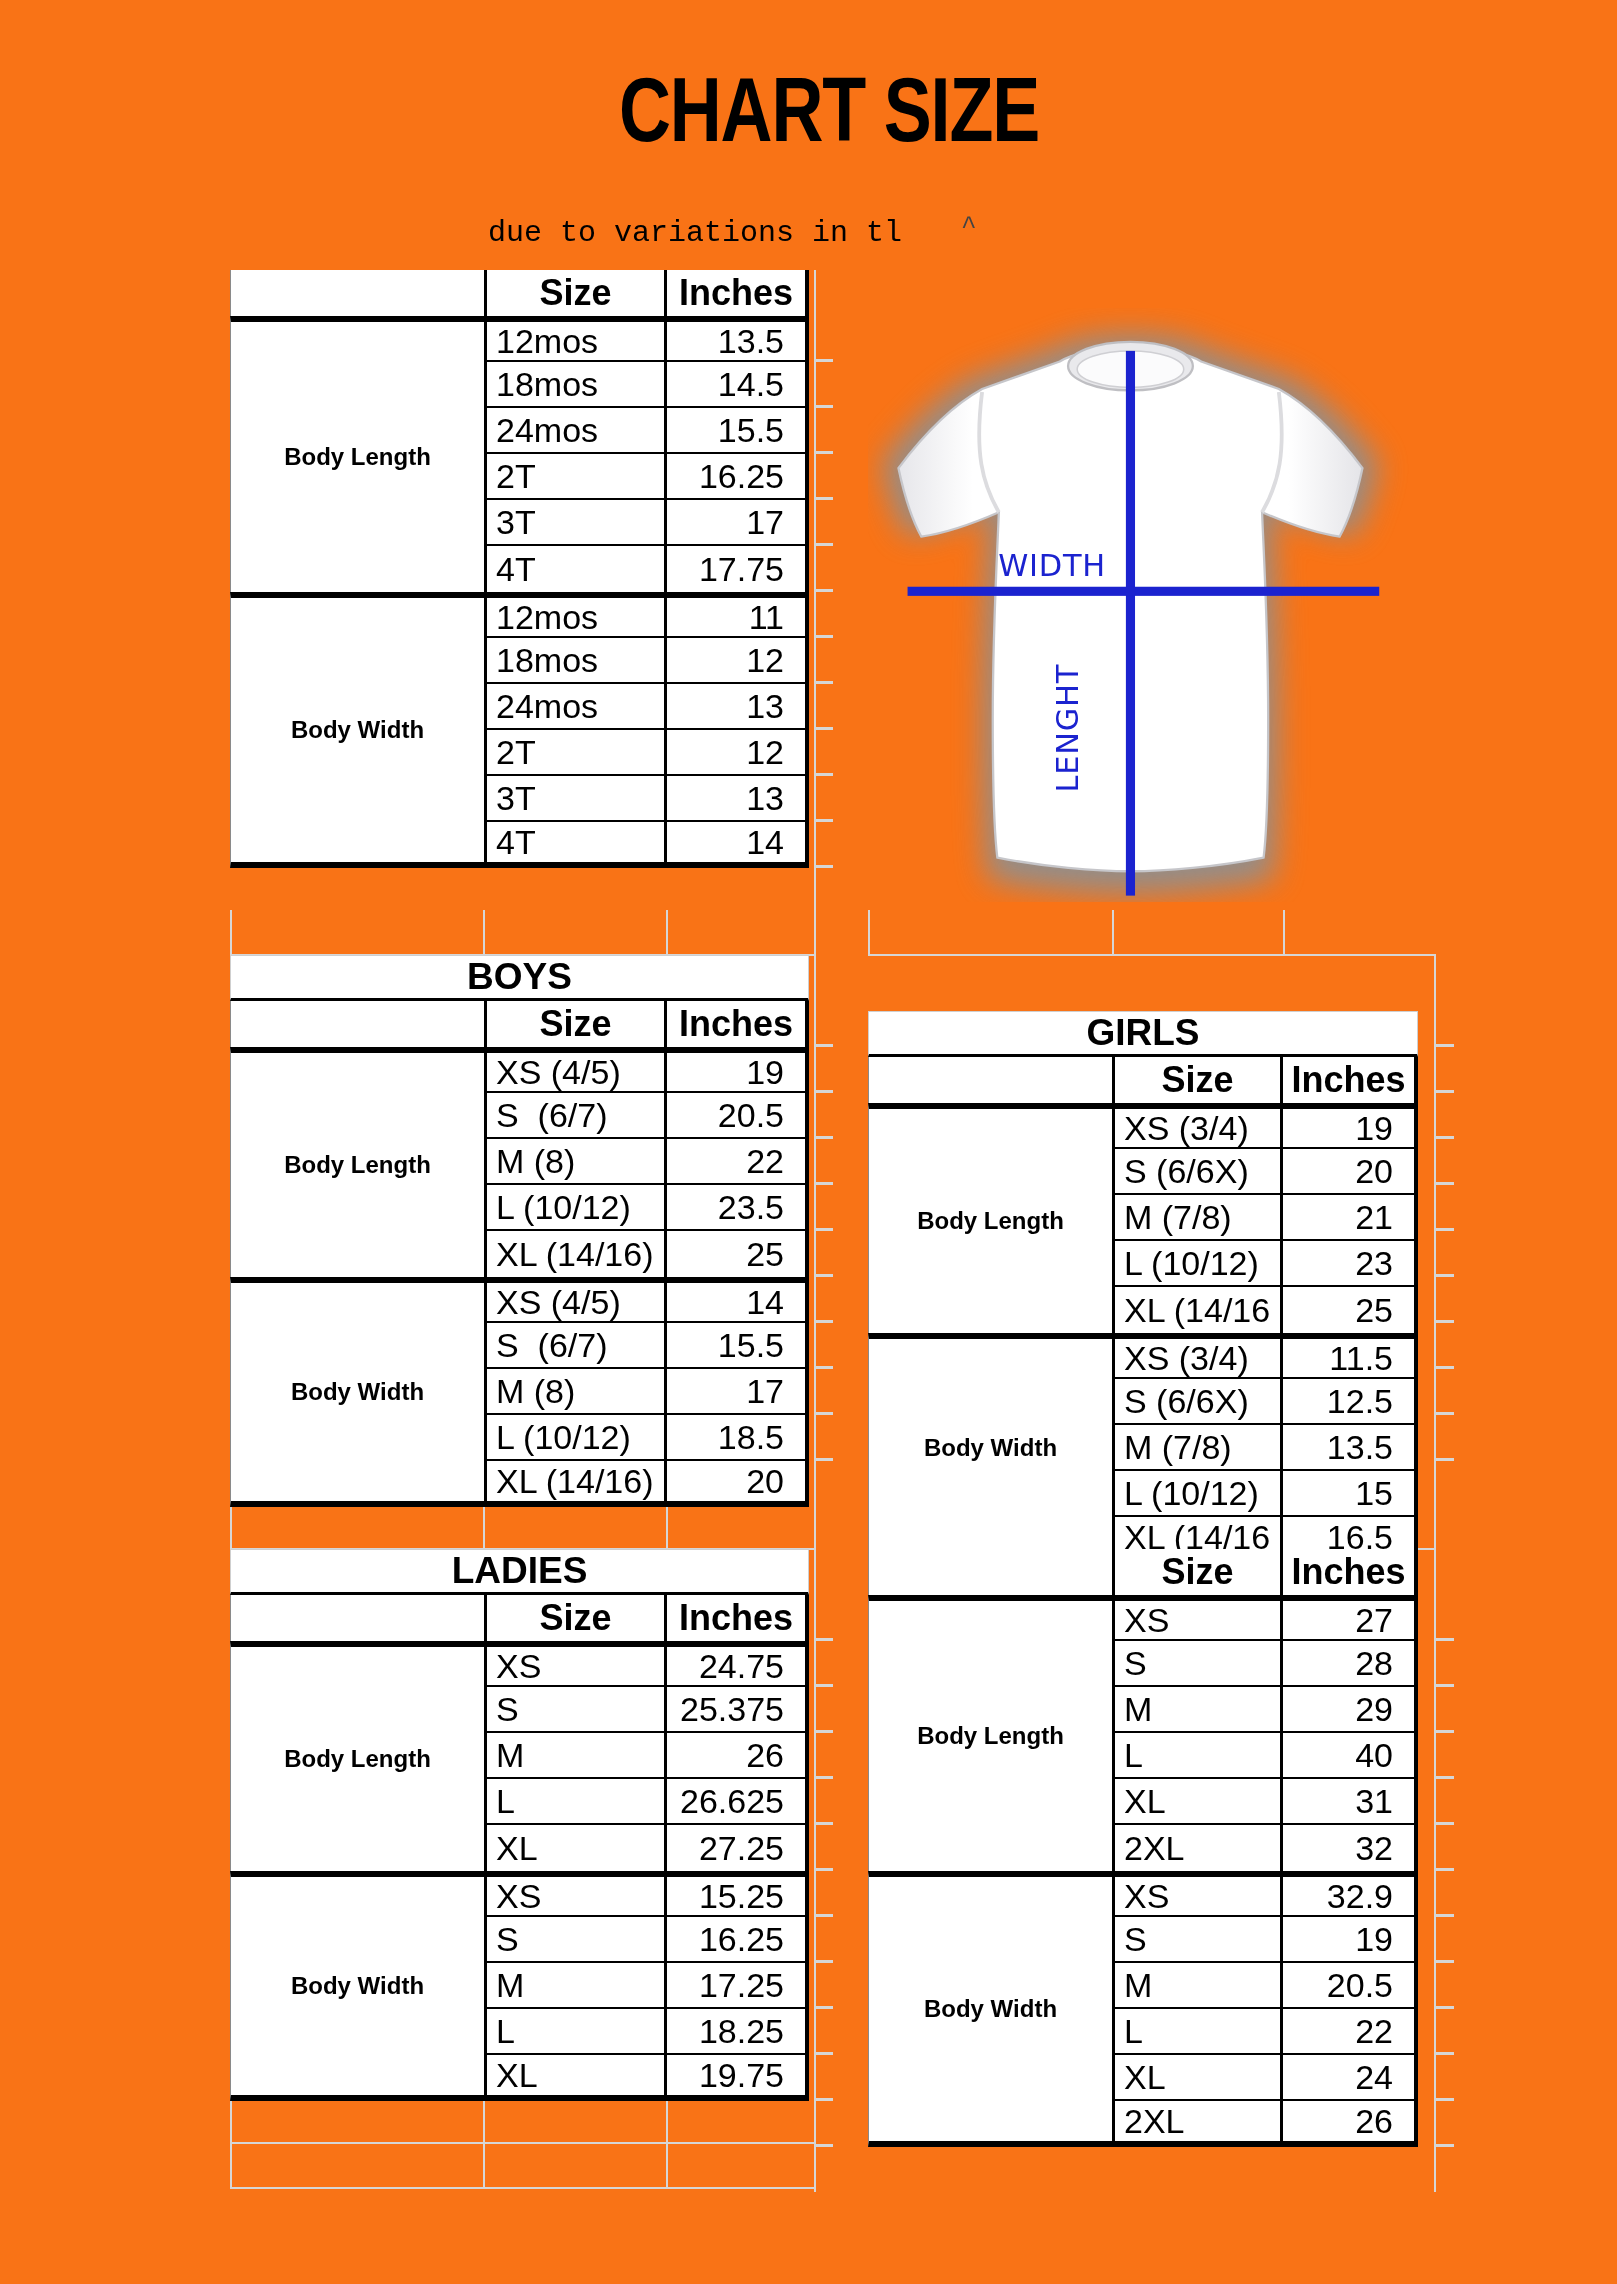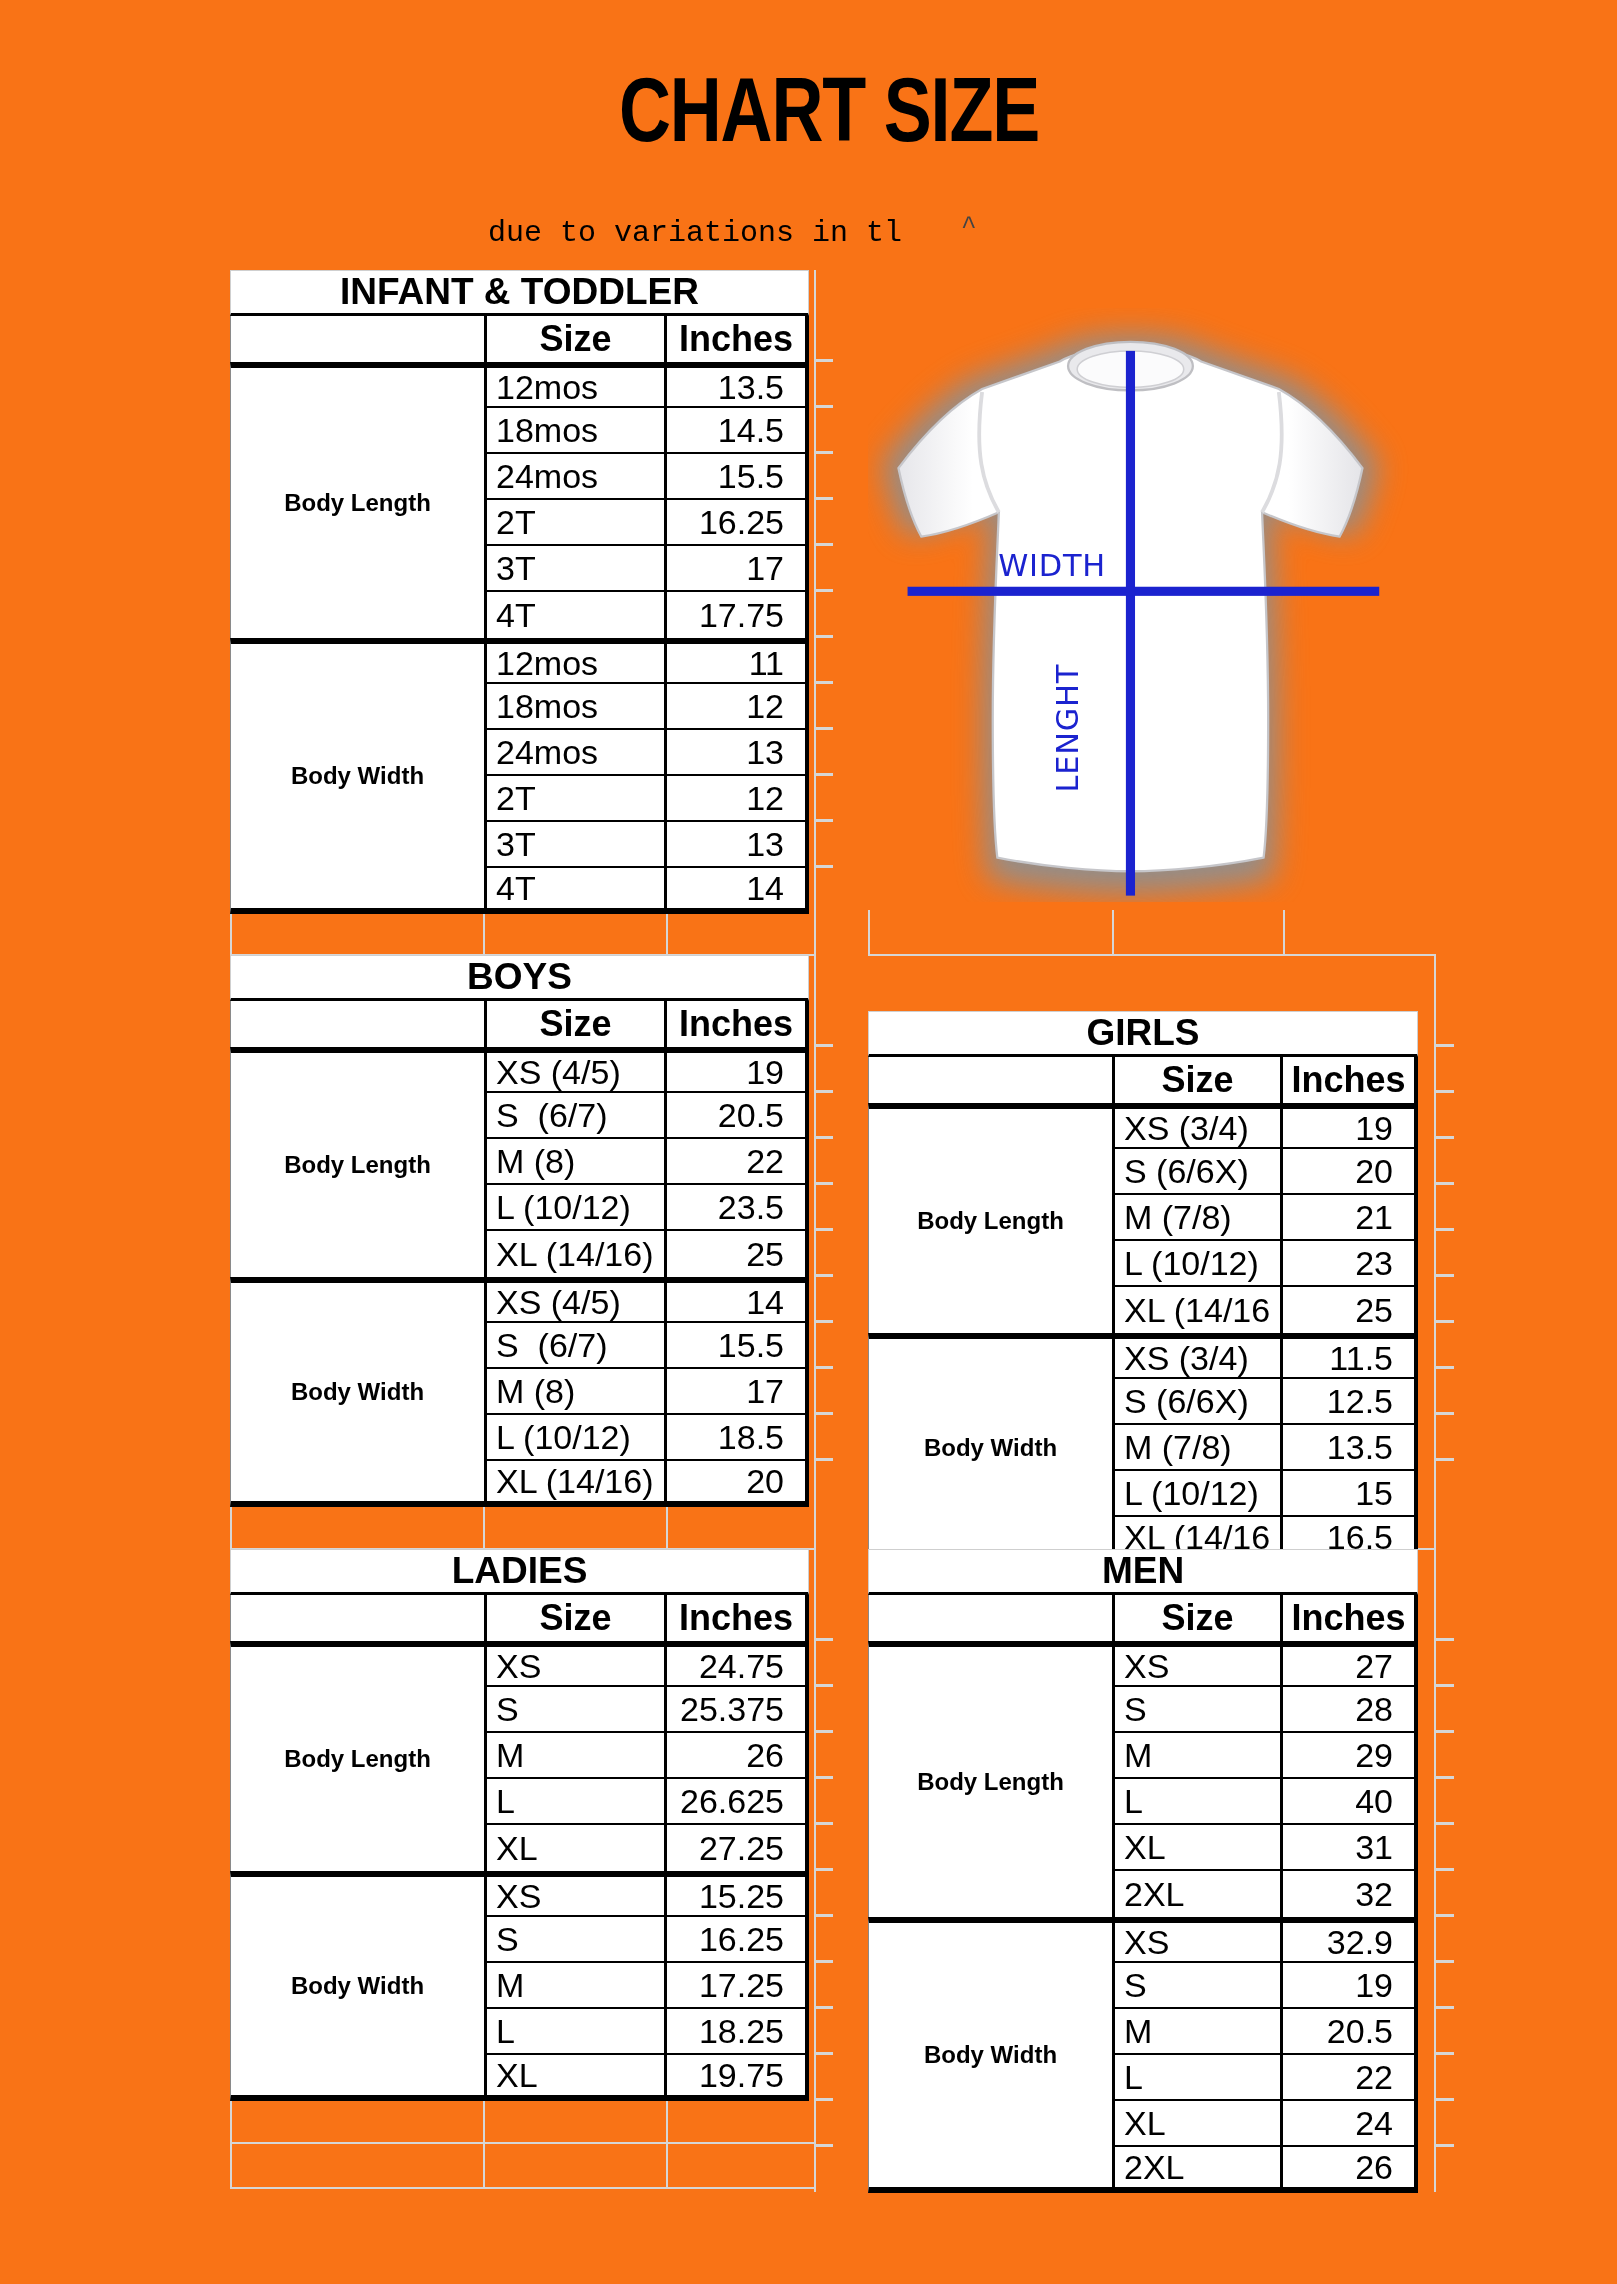--- a/index.html
+++ b/index.html
@@ -101,21 +101,20 @@
       <ellipse cx="345" cy="76" rx="82" ry="32" fill="#e9e9ec" stroke="#bfbfc3" stroke-width="3"></ellipse>
       <ellipse cx="345" cy="80" rx="70" ry="24" fill="#fbfbfc" stroke="#cfcfd3" stroke-width="2"></ellipse>
       <rect x="339" y="56" width="12" height="716" fill="#1b23cf"></rect>
       <rect x="52" y="366" width="620" height="12" fill="#1b23cf"></rect>
       <text x="242" y="352" text-anchor="middle" font-family="DejaVu Sans, sans-serif" font-size="40" fill="#1b23cf" letter-spacing="1">WIDTH</text>
       <text x="276" y="552" text-anchor="middle" transform="rotate(-90 276 552)" font-family="DejaVu Sans, sans-serif" font-size="40" fill="#1b23cf" letter-spacing="1">LENGHT</text>
     </svg>
   </div>
 
   <div class="tbl cols-l" style="left:230px;top:270px;grid-template-rows:repeat(14,46px)">
-    <div class="c tt">INFANT &amp; TODDLER</div>
     <div class="c h0"></div>
     <div class="c hS">Size</div>
     <div class="c hI">Inches</div>
     <div class="c lb sep" style="grid-row:span 6">Body Length</div>
     <div class="c ds sep">12mos</div>
     <div class="c di sep">13.5</div>
     <div class="c ds">18mos</div>
     <div class="c di">14.5</div>
     <div class="c ds">24mos</div>
     <div class="c di">15.5</div>
@@ -221,21 +220,20 @@
     <div class="c di">16.25</div>
     <div class="c ds">M</div>
     <div class="c di">17.25</div>
     <div class="c ds">L</div>
     <div class="c di">18.25</div>
     <div class="c ds last">XL</div>
     <div class="c di last">19.75</div>
   </div>
 
   <div class="tbl cols-r" style="left:868px;top:1549px;grid-template-rows:repeat(14,46px)">
-    <div class="c tt">MEN</div>
     <div class="c h0"></div>
     <div class="c hS">Size</div>
     <div class="c hI">Inches</div>
     <div class="c lb sep" style="grid-row:span 6">Body Length</div>
     <div class="c ds sep">XS</div>
     <div class="c di sep">27</div>
     <div class="c ds">S</div>
     <div class="c di">28</div>
     <div class="c ds">M</div>
     <div class="c di">29</div>

